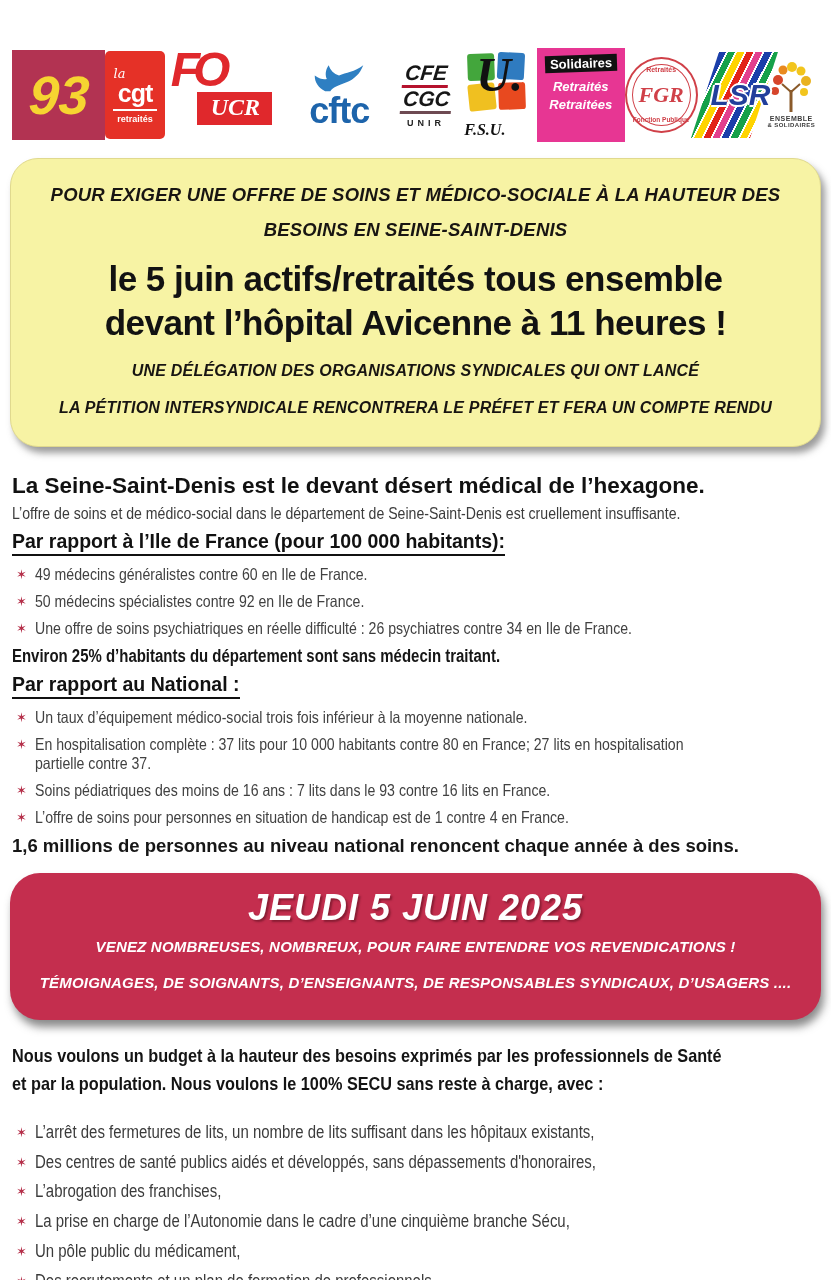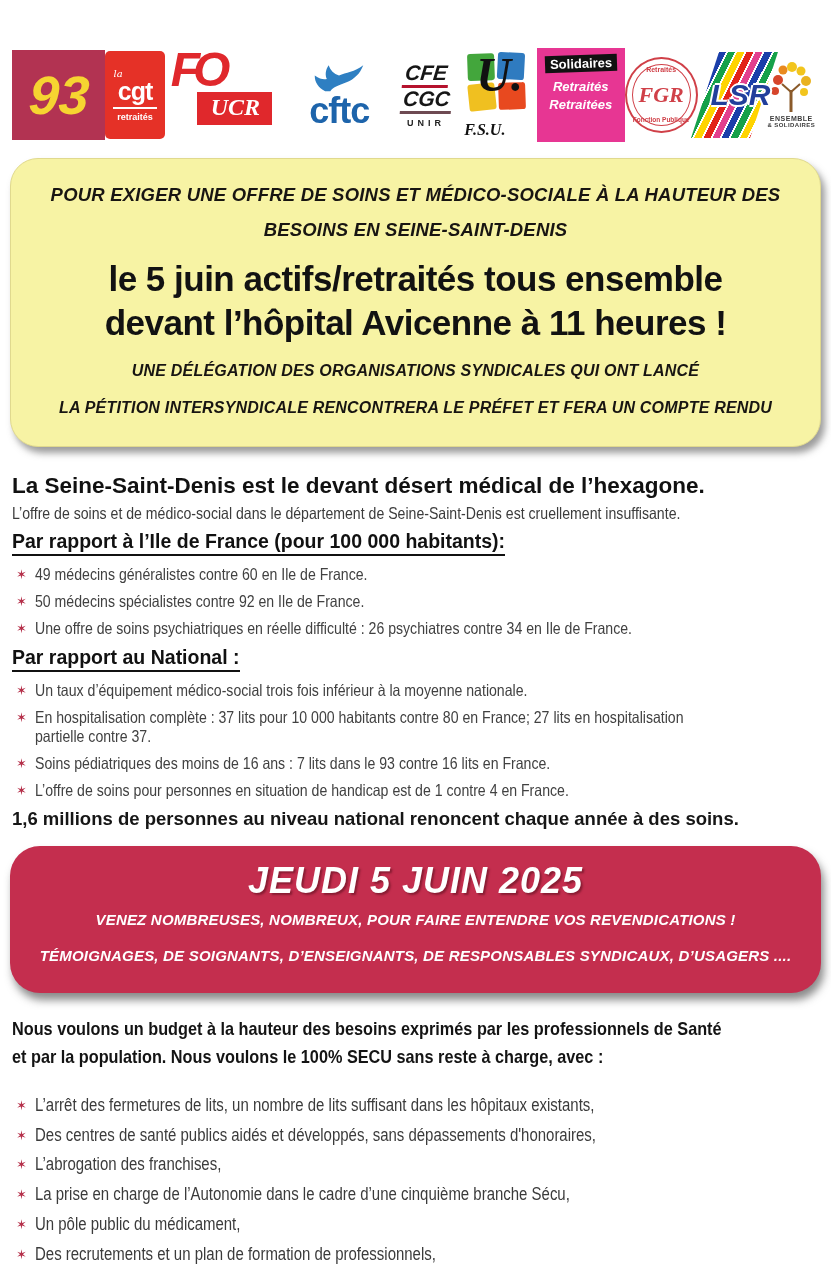--- a/index.html
+++ b/index.html
@@ -5,21 +5,21 @@
   html,body{margin:0;padding:0;background:#ffffff;}
   body{width:831px;height:1280px;overflow:hidden;font-family:"Liberation Sans",sans-serif;position:relative;}
 
   
   .logo-row{display:flex;align-items:center;justify-content:space-between;margin:48px 12px 0 12px;height:94px;}
   .badge93{width:98px;height:90px;background:#b23352;display:flex;align-items:center;justify-content:center;}
   .badge93 span{color:#f6d531;font-size:54px;font-weight:900;font-style:italic;transform:skewX(-4deg);}
   .logo{display:flex;flex-direction:column;align-items:center;justify-content:center;}
 
   .logo-cgt{width:62px;height:84px;background:#e53127;border-radius:5px;color:#fff;padding:2px 0;}
-  .logo-cgt .la{font-style:italic;font-size:10px;align-self:flex-start;margin-left:8px;font-family:"DejaVu Serif",serif;}
+  .logo-cgt .la{font-style:italic;font-size:13px;align-self:flex-start;margin-left:8px;font-family:"DejaVu Serif",serif;}
   .logo-cgt .cgt{font-weight:900;font-size:25px;letter-spacing:-1px;line-height:1;}
   .logo-cgt .bar{width:44px;height:2px;background:#fff;margin:3px 0;}
   .logo-cgt .sub{font-size:9px;font-weight:700;}
 
   .logo-fo{width:128px;height:86px;position:relative;}
   .logo-fo .fo{position:absolute;top:-6px;left:6px;font-size:48px;font-weight:700;font-style:italic;color:#e0282c;letter-spacing:-7px;line-height:1;}
   .logo-fo .band{position:absolute;left:32px;top:40px;background:#e0282c;color:#fff;font-family:"Liberation Serif",serif;font-style:italic;font-weight:700;font-size:24px;padding:2px 12px 4px 14px;}
 
   .logo-cftc{width:110px;}
   .logo-cftc svg{display:block;}
@@ -189,20 +189,21 @@
       </li>
     <li>
         <span class="star">✶</span>
         <span class="cond">50 médecins spécialistes contre 92 en Ile de France.</span>
       </li>
     <li>
         <span class="star">✶</span>
         <span class="cond">Une offre de soins psychiatriques en réelle difficulté : 26 psychiatres contre 34 en Ile de France.</span>
       </li>
   </ul>
+  <div class="bold-note"><span class="cond">Environ 25% d’habitants du département sont sans médecin traitant.</span></div>
   <div class="subhead"><span class="ul">Par rapport au National :</span></div>
   <ul class="stars">
     <li>
         <span class="star">✶</span>
         <span class="cond">Un taux d’équipement médico-social trois fois inférieur à la moyenne nationale.</span>
       </li>
     <li>
         <span class="star">✶</span>
         <span class="cond">En hospitalisation complète : 37 lits pour 10 000 habitants contre 80 en France; 27 lits en hospitalisation partielle contre 37.</span>
       </li>

